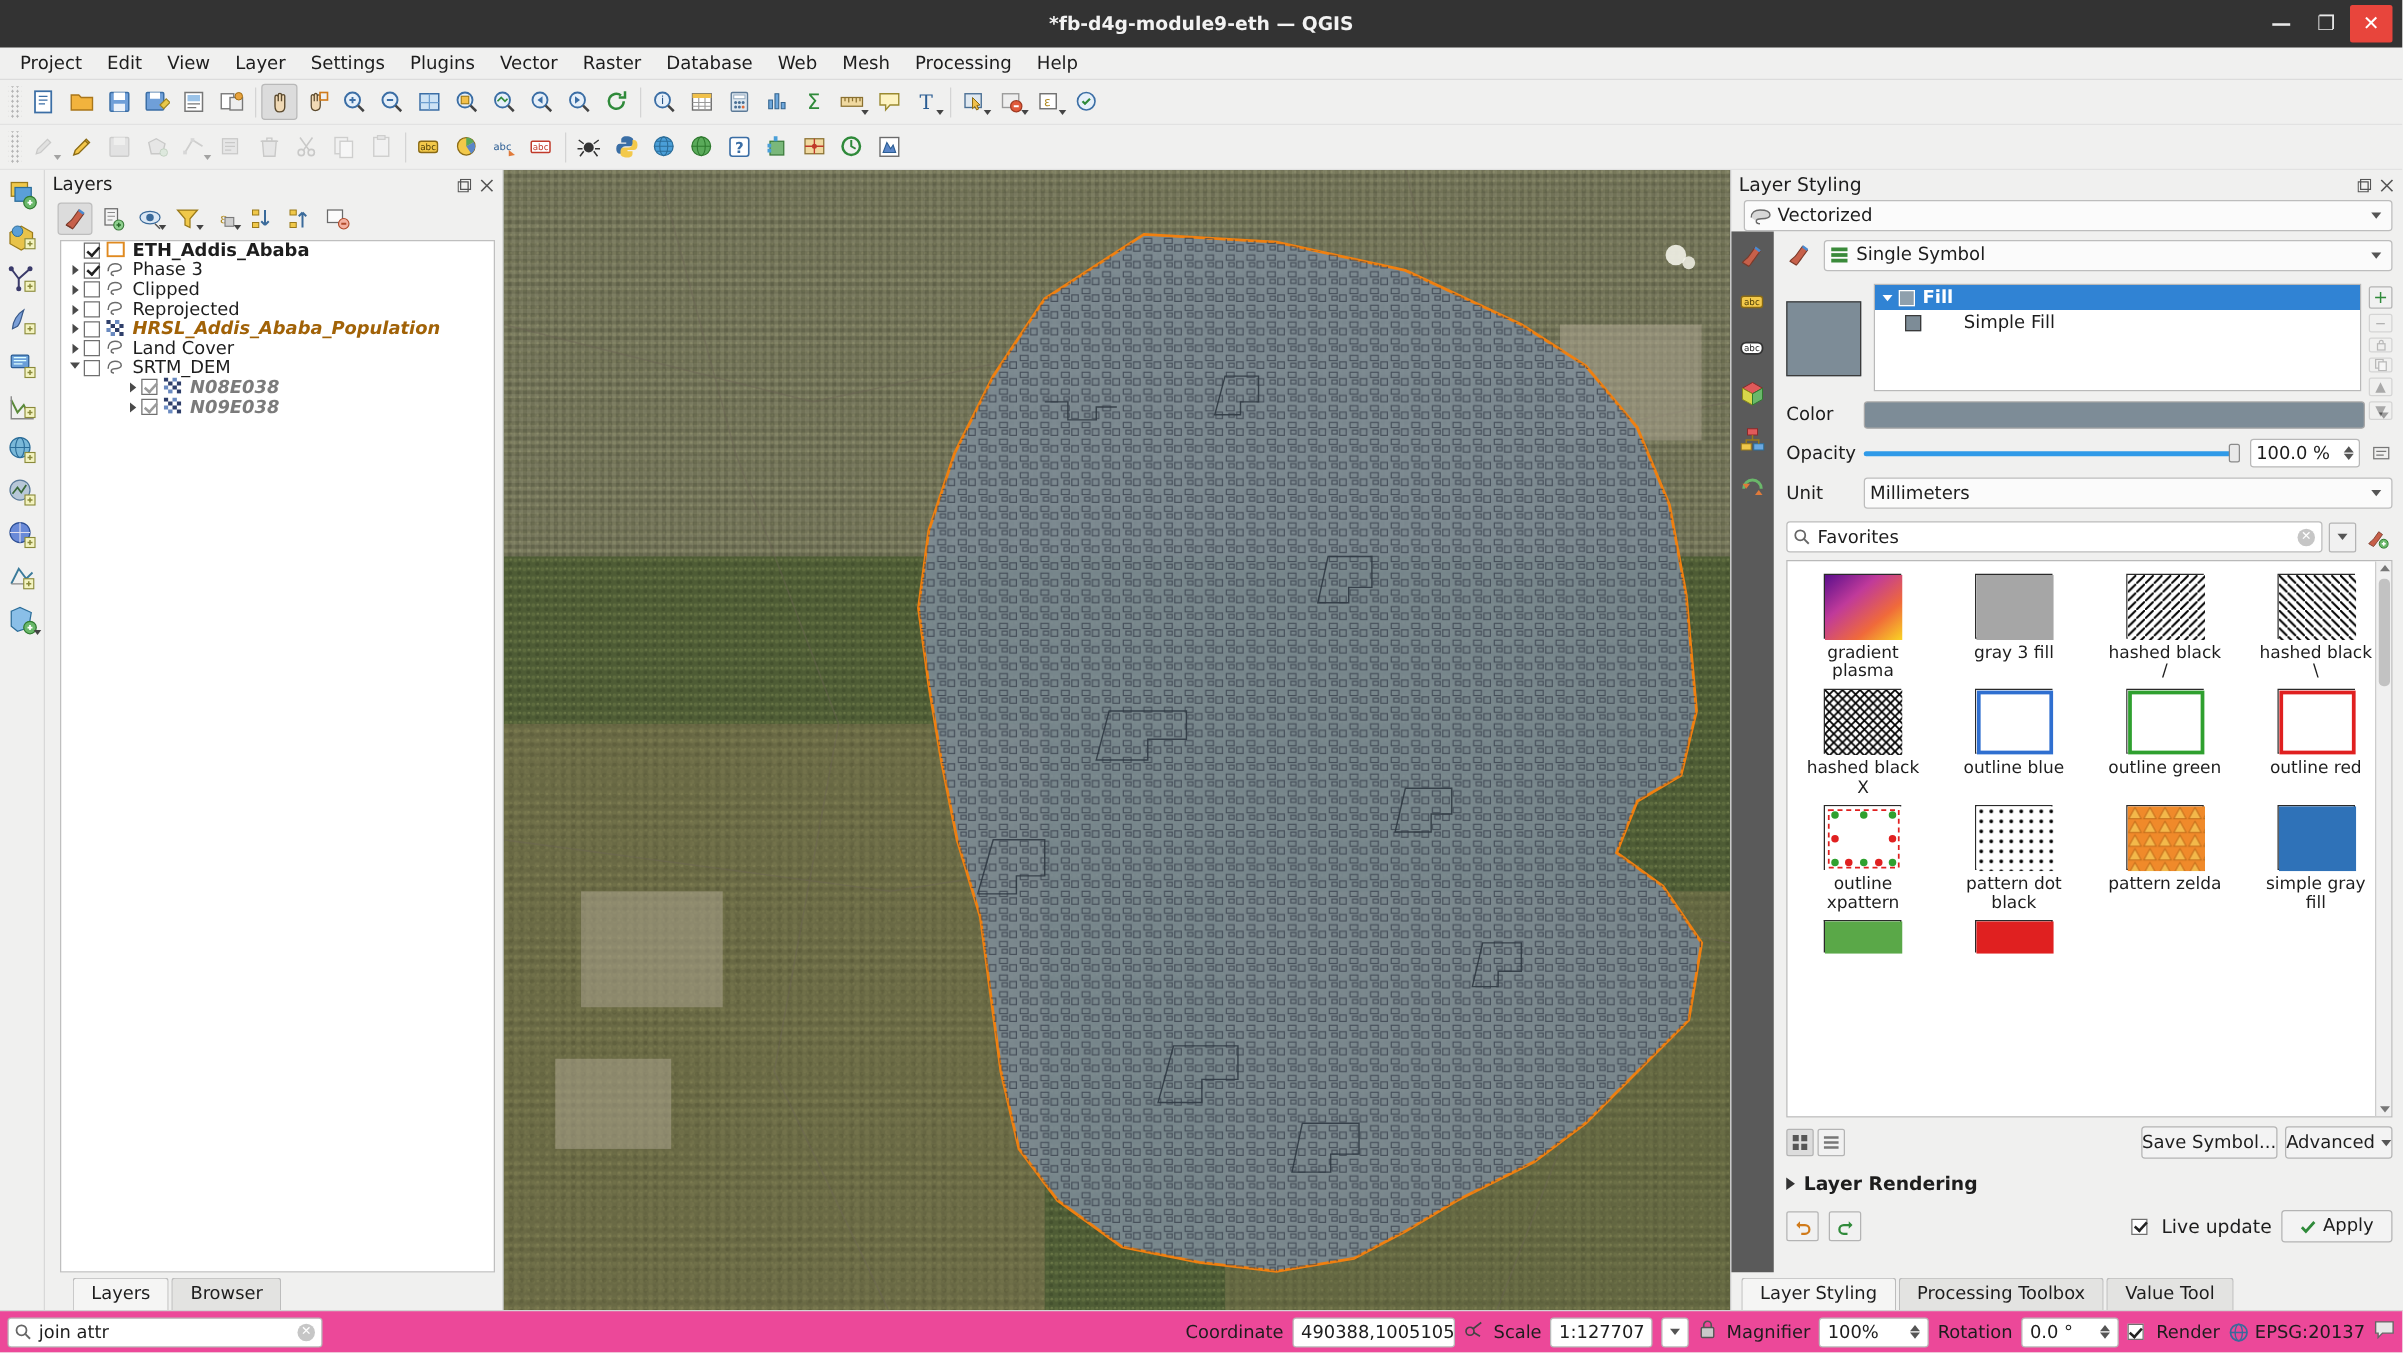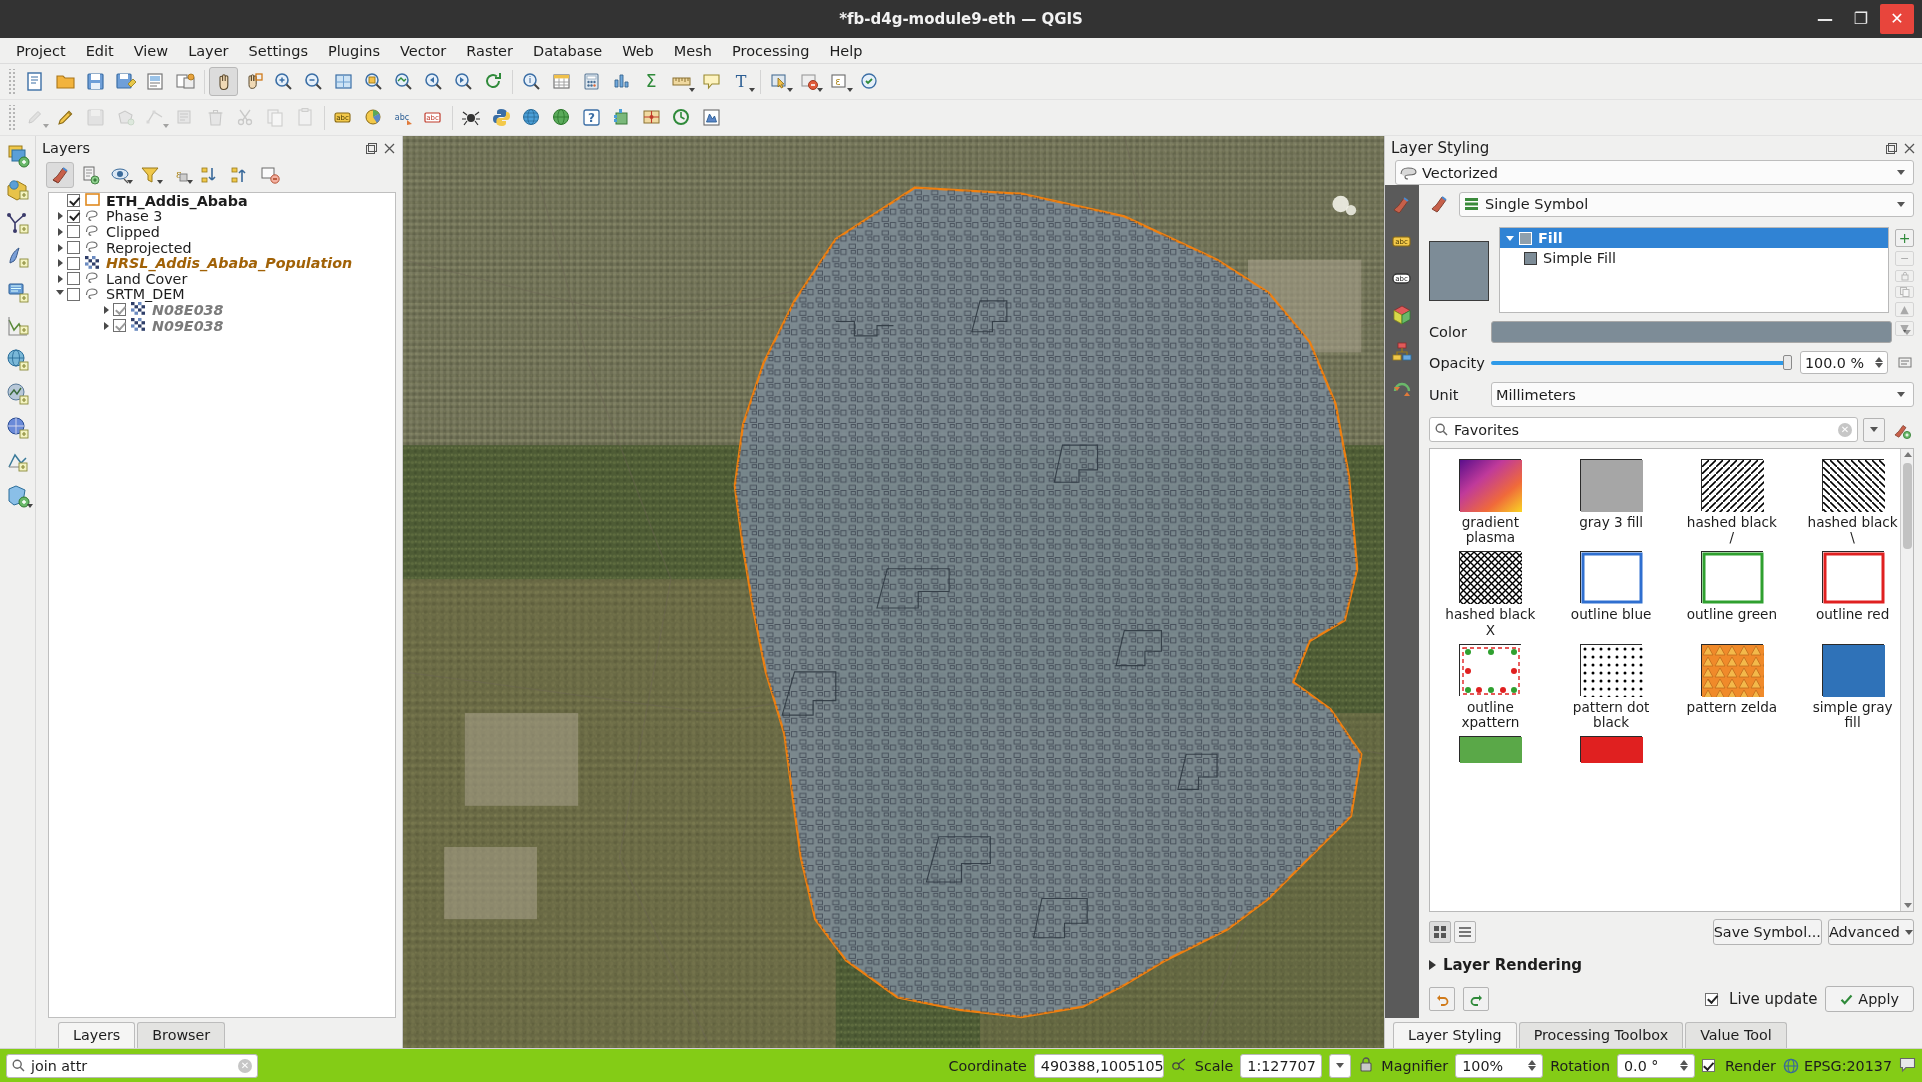--- a/index.html
+++ b/index.html
@@ -114,21 +114,21 @@
   .sg-swatch{ width:62px;height:52px; border:1px solid #2a2a2a;}
   .sg-label{ font-size:13.6px; text-align:center; line-height:1.12; max-width:96px;}
   .grid-scroll{ position:absolute; right:0; top:0; bottom:0; width:13px; background:#f0f0f0; border-left:1px solid #ccc;}
   .grid-scroll .thumb{ position:absolute; top:2px; left:2px; width:9px; height:86px; background:#c2c2c2; border-radius:4px;}
   .gs-arrow{ position:absolute; left:2.5px; width:0;height:0;border-left:4px solid transparent;border-right:4px solid transparent;}
   .btn{ height:26px; border:1px solid #b4b4b4; background:#f3f3f3; border-radius:3px;
     display:flex; align-items:center; padding:0 0; font-size:14.4px; gap:5px;}
   .collapse-row{ display:flex; align-items:center; gap:7px; margin-top:11px; font-size:15px; font-weight:bold;}
   .styling-tabs{ height:30px; display:flex; align-items:flex-end; padding-left:8px; gap:2px;}
   
-  .statusbar{ height:34px; background:#84cc16; border-top:1px solid #d2d2d2;
+  .statusbar{ height:34px; background:#ec4899; border-top:1px solid #d2d2d2;
     display:flex; align-items:center; padding:0 6px; gap:7px; font-size:14.3px;}
   .sb-search{ width:252px;height:24px;border:1px solid #b9b9b9;background:#fff;border-radius:3px;
     display:flex;align-items:center;padding:0 5px;gap:6px;}
   .sb-field{ height:24px;border:1px solid #b9b9b9;background:#fff;border-radius:3px;
     display:flex;align-items:center;padding:0 6px;}
   .sb-lbl{ white-space:nowrap;}
   .clear-x{ width:14px;height:14px;border-radius:50%;background:#c6c6c6;color:#fff;
     display:flex;align-items:center;justify-content:center;font-size:10px;line-height:1; margin-left:auto;}
 </style>
 </head>
@@ -953,21 +953,21 @@
           <div style="display:flex; align-items:flex-start; padding-top:14px">
             <div class="preview"></div>
           </div>
           <div style="flex:1; display:flex; gap:6px">
             <div class="symtree" id="symtree">
                 <div class="sym-row sel" style="padding-left: 6px;">
                   <span style="width: 0px; height: 0px; border-left: 4px solid transparent; border-right: 4px solid transparent; border-top: 5px solid rgb(255, 255, 255); display: block; margin-right: 5px;"></span>
                   <span class="sym-sq sel"></span>
                   <span style="font-weight: bold;">Fill</span>
                 </div>
-                <div class="sym-row" style="padding-left: 24px;">
+                <div class="sym-row" style="padding-left: 24px; gap: 28px;">
                   <span class="sym-sq"></span>
                   <span>Simple Fill</span>
                 </div>
               </div>
             <div style="display:flex; flex-direction:column; gap:4px; padding-top:2px">
               <div class="sbtn" style="color:#2f8a3a;font-size:14px">+</div>
               <div class="sbtn" style="opacity:.45">−</div>
               <div class="sbtn" style="opacity:.45">
                   <svg width="10" height="10" viewBox="0 0 10 10">
                     <rect x="2" y="4" width="6" height="5" fill="none" stroke="#777"></rect>
@@ -1217,21 +1217,21 @@
               <span style="width:0;height:0;border-left:4px solid transparent;border-right:4px solid transparent;border-top:5px solid #555;display:block"></span>
             </div>
           </div>
         </div>
 
         <div class="collapse-row">
           <span style="width:0;height:0;border-top:5px solid transparent;border-bottom:5px solid transparent;border-left:7px solid #333;display:block"></span>
           <span>Layer Rendering</span>
         </div>
 
-        <div style="display:flex;align-items:center;gap:8px;margin-top:12px;margin-bottom:6px">
+        <div style="display:flex;align-items:center;gap:8px;margin-top:12px;margin-bottom:24px">
           <div class="sbtn" style="width:26px;height:24px">
               <svg width="15" height="14" viewBox="0 0 15 14">
                 <path d="M3 6h6a3.5 3.5 0 110 7H6" fill="none" stroke="#d07a1a" stroke-width="1.8"></path>
                 <path d="M5 3L2 6l3 3z" fill="#d07a1a"></path>
               </svg>
             </div>
           <div class="sbtn" style="width:26px;height:24px">
               <svg width="15" height="14" viewBox="0 0 15 14">
                 <path d="M12 6H6a3.5 3.5 0 100 7h3" fill="none" stroke="#2f8a3a" stroke-width="1.8"></path>
                 <path d="M10 3l3 3-3 3z" fill="#2f8a3a"></path>

